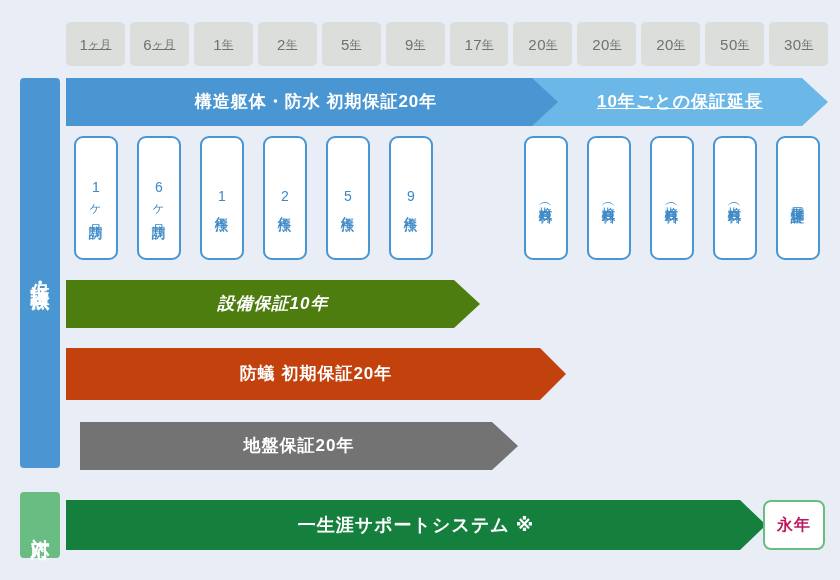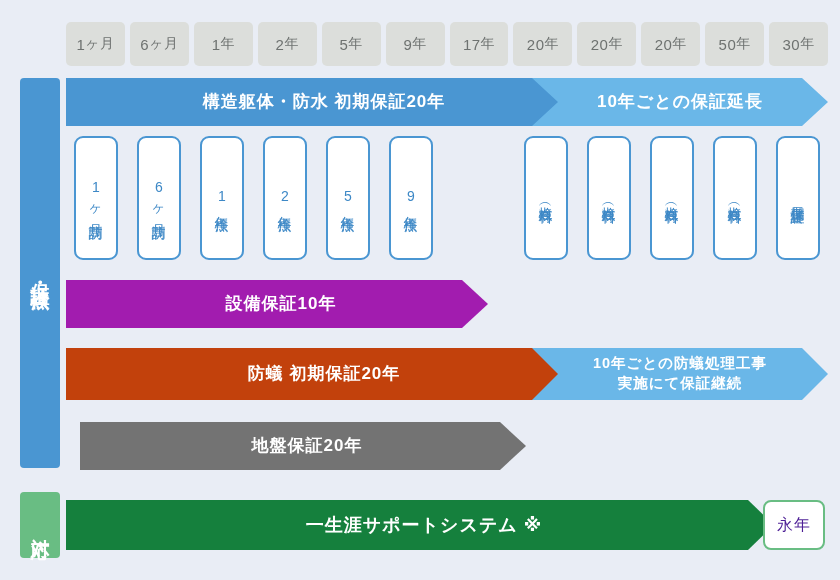--- a/index.html
+++ b/index.html
@@ -17,21 +17,21 @@
   .tick-chip{
     flex:1 1 0;
     background:#dcdedb;
     border-radius:5px;
     display:flex;align-items:center;justify-content:center;
     color:#6e7270;
     font-size:15px;
     letter-spacing:.5px;
     white-space:nowrap;
   }
-  .tick-chip .sm{font-size:14px;}
+  .tick-chip .sm{font-size:11px;text-decoration:underline;}
 
   
   .cat-label{
     position:absolute;
     border-radius:4px;
     color:#ffffff;
     display:flex;align-items:center;justify-content:center;
     writing-mode:vertical-rl;
     text-orientation:upright;
     font-size:19px;
@@ -48,26 +48,26 @@
     color:#fff;
     font-weight:700;
     font-size:17px;
     letter-spacing:1px;
     text-align:center;
     line-height:1.35;
   }
   .bar .label{position:relative;z-index:3;}
 
   
-  .arrow-right{clip-path:polygon(0 0, calc(100% - 26px) 0, 100% 50%, calc(100% - 26px) 100%, 0 100%);padding-left:8px;}
+  .arrow-right{clip-path:polygon(0 0, calc(100% - 26px) 0, 100% 50%, calc(100% - 26px) 100%, 0 100%);}
   .arrow-notch{clip-path:polygon(0 0, calc(100% - 26px) 0, 100% 50%, calc(100% - 26px) 100%, 0 100%, 26px 50%);}
 
   #bar-structure{left:66px; top:78px; width:500px; height:48px; background:#4a96d2;}
-  #bar-extension{left:532px;top:78px; width:296px;height:48px; background:#6ab7e8;}
-  #bar-equipment{left:66px; top:280px;width:414px;height:48px; background:#a21caf;}
+  #bar-extension{left:532px;top:78px; width:296px;height:48px; background:#6ab7e8;text-decoration:underline;}
+  #bar-equipment{left:66px; top:280px;width:414px;height:48px; background:#4d7c0f;font-style:italic;}
   #bar-termite {left:66px; top:348px;width:500px;height:52px; background:#c2410c;}
   #bar-termite-cont{left:532px;top:348px;width:296px;height:52px; background:#6ab7e8;font-size:14.5px;}
   #bar-ground  {left:80px; top:422px;width:438px;height:48px; background:#737373;}
   #bar-lifetime{left:66px; top:500px;width:700px;height:50px; background:#15803d;font-size:18px;}
 
   
   .insp-card{
     position:absolute;
     top:136px;
     width:44px;
@@ -87,21 +87,21 @@
     line-height:1;
     white-space:nowrap;
   }
 
   
   #badge-eternal{
     position:absolute;left:763px;top:500px;width:62px;height:50px;
     background:#ffffff;border:2px solid #69bd83;border-radius:8px;
     box-sizing:border-box;
     display:flex;align-items:center;justify-content:center;
-    color:#4c1d95;font-size:16px;font-weight:400;letter-spacing:1px;
+    color:#be185d;font-size:16px;font-weight:700;letter-spacing:1px;
   }
 </style>
 </head>
 <body>
 
 <div id="diagram">
 
   <div class="timeline-axis">
     <div class="tick-chip">
         <span>1</span>
@@ -197,26 +197,20 @@
       <span class="vtext">長期保証終了</span>
     </div>
 
   <div class="bar arrow-right" id="bar-equipment">
     <span class="label">設備保証10年</span>
   </div>
 
   <div class="bar arrow-right" id="bar-termite">
     <span class="label">防蟻 初期保証20年</span>
   </div>
-  <div class="bar arrow-notch" id="bar-termite-cont">
-    <span class="label">
-      <span>10年ごとの防蟻処理工事</span><br>
-      <span>実施にて保証継続</span>
-    </span>
-  </div>
 
   <div class="bar arrow-right" id="bar-ground">
     <span class="label">地盤保証20年</span>
   </div>
 
   <div class="bar arrow-right" id="bar-lifetime">
     <span class="label">一生涯サポートシステム ※</span>
   </div>
   <div id="badge-eternal">永年</div>
 

